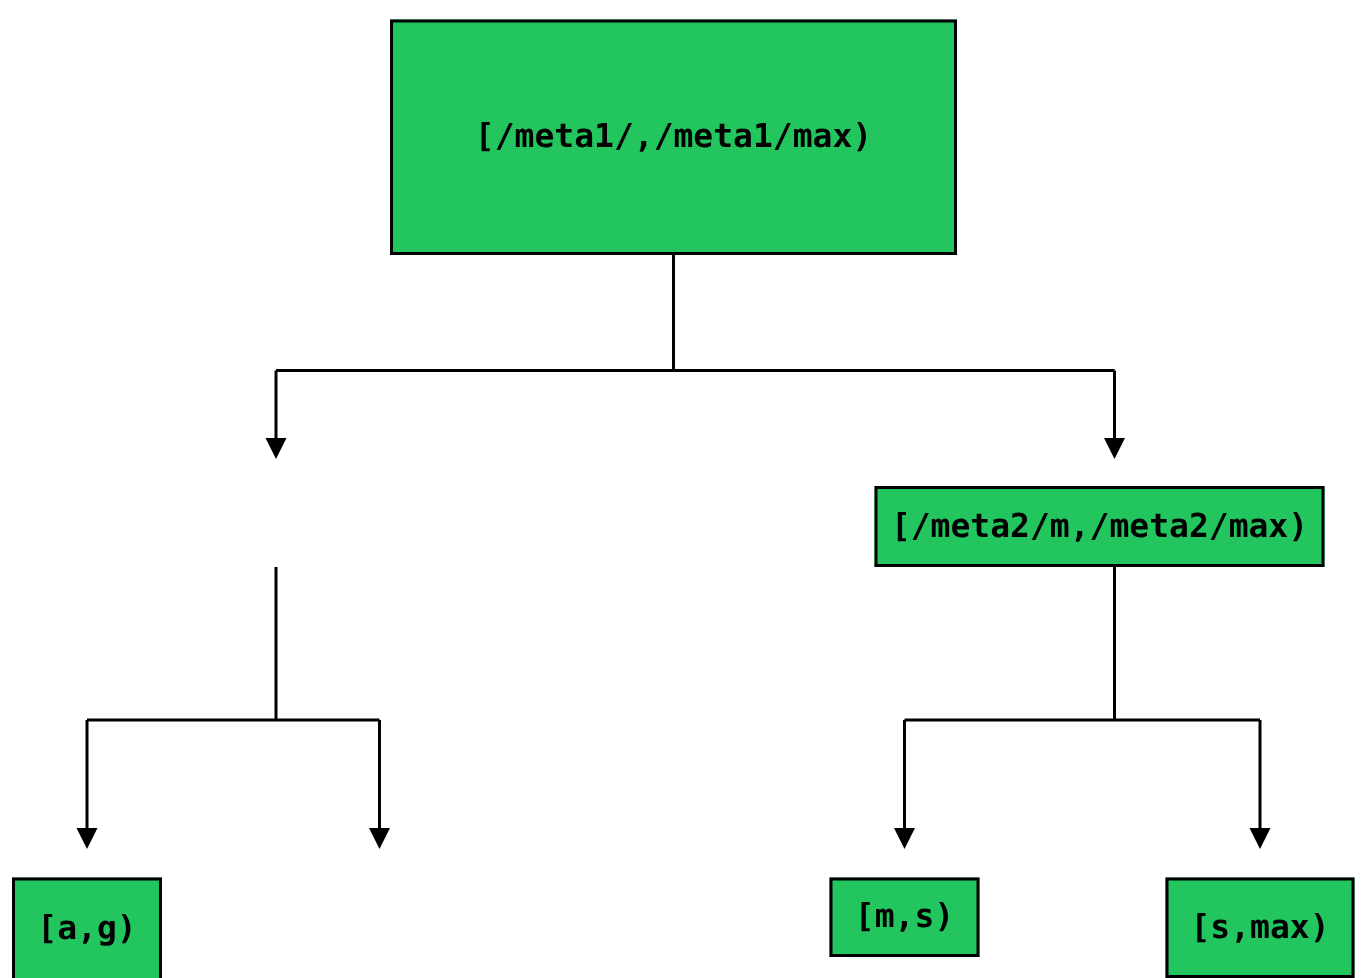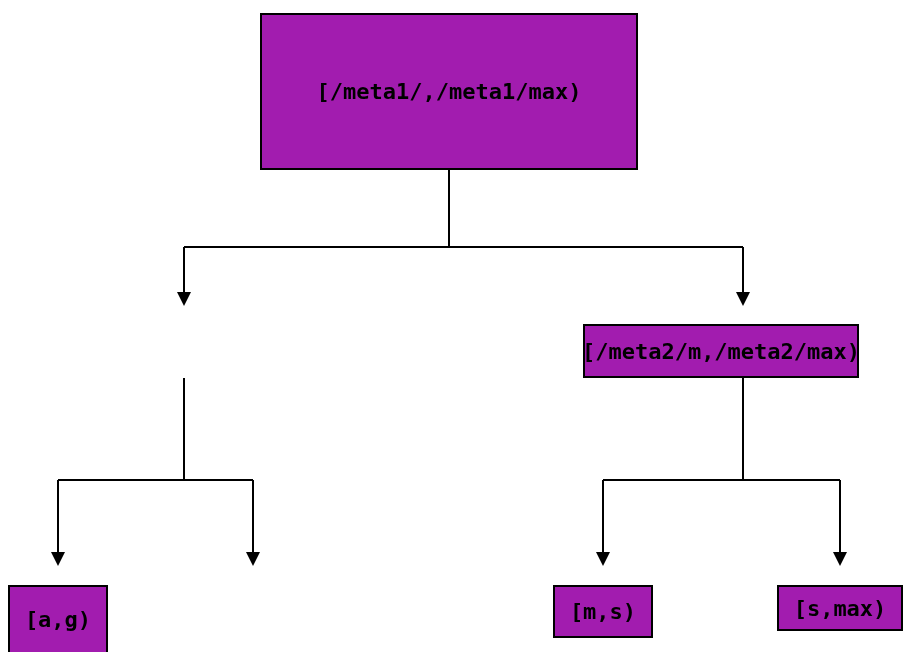--- a/index.html
+++ b/index.html
@@ -28,36 +28,36 @@
     fill: none;
   }
   .connectors polygon {
     fill: #000000;
     stroke: none;
   }
   .node {
     position: absolute;
     box-sizing: border-box;
     border: 2px solid #000000;
-    background: #a21caf;
+    background: #22c55e;
     color: #000000;
     display: flex;
     align-items: center;
     justify-content: center;
     font-size: 22px;
     font-weight: bold;
     white-space: nowrap;
   }
   #node-root   { left: 260px; top: 13px;  width: 378px; height: 157px; }
   #node-meta2-low  { left: 23px;  top: 324px; width: 322px; height: 54px; }
-  #node-meta2-high { left: 583px; top: 324px; width: 276px; height: 54px; }
+  #node-meta2-high { left: 583px; top: 324px; width: 300px; height: 54px; }
   #node-leaf-ag   { left: 8px;   top: 585px; width: 100px; height: 69px; }
   #node-leaf-gm   { left: 204px; top: 585px; width: 98px;  height: 53px; }
   #node-leaf-ms   { left: 553px; top: 585px; width: 100px; height: 53px; }
-  #node-leaf-smax { left: 777px; top: 585px; width: 126px; height: 46px; }
+  #node-leaf-smax { left: 777px; top: 585px; width: 126px; height: 67px; }
 </style>
 </head>
 <body>
 
 <div class="canvas">
 
   <svg class="connectors" viewBox="0 0 912 652" xmlns="http://www.w3.org/2000/svg">
 
     <path d="M449 170 V247 M184 247 H743 M184 247 V292 M743 247 V292"></path>
     <polygon points="177,292 191,292 184,306"></polygon>

